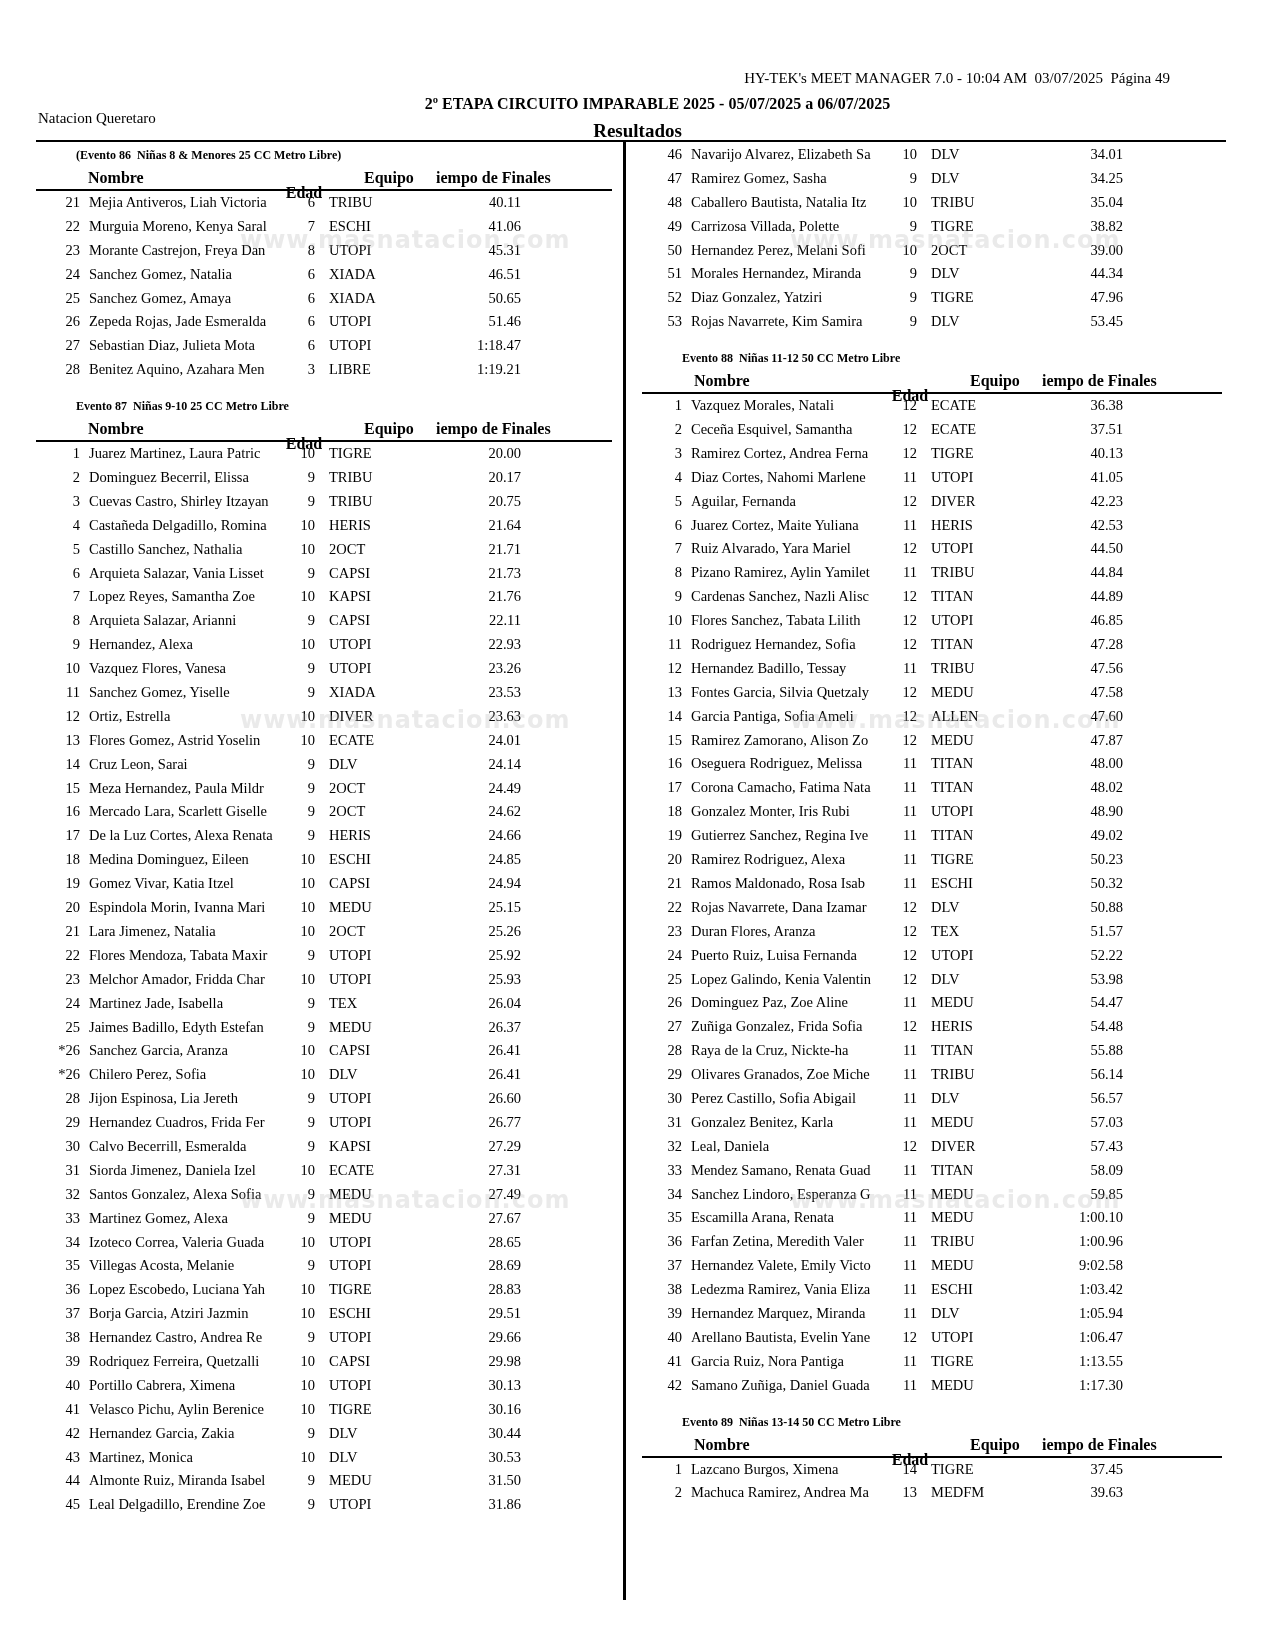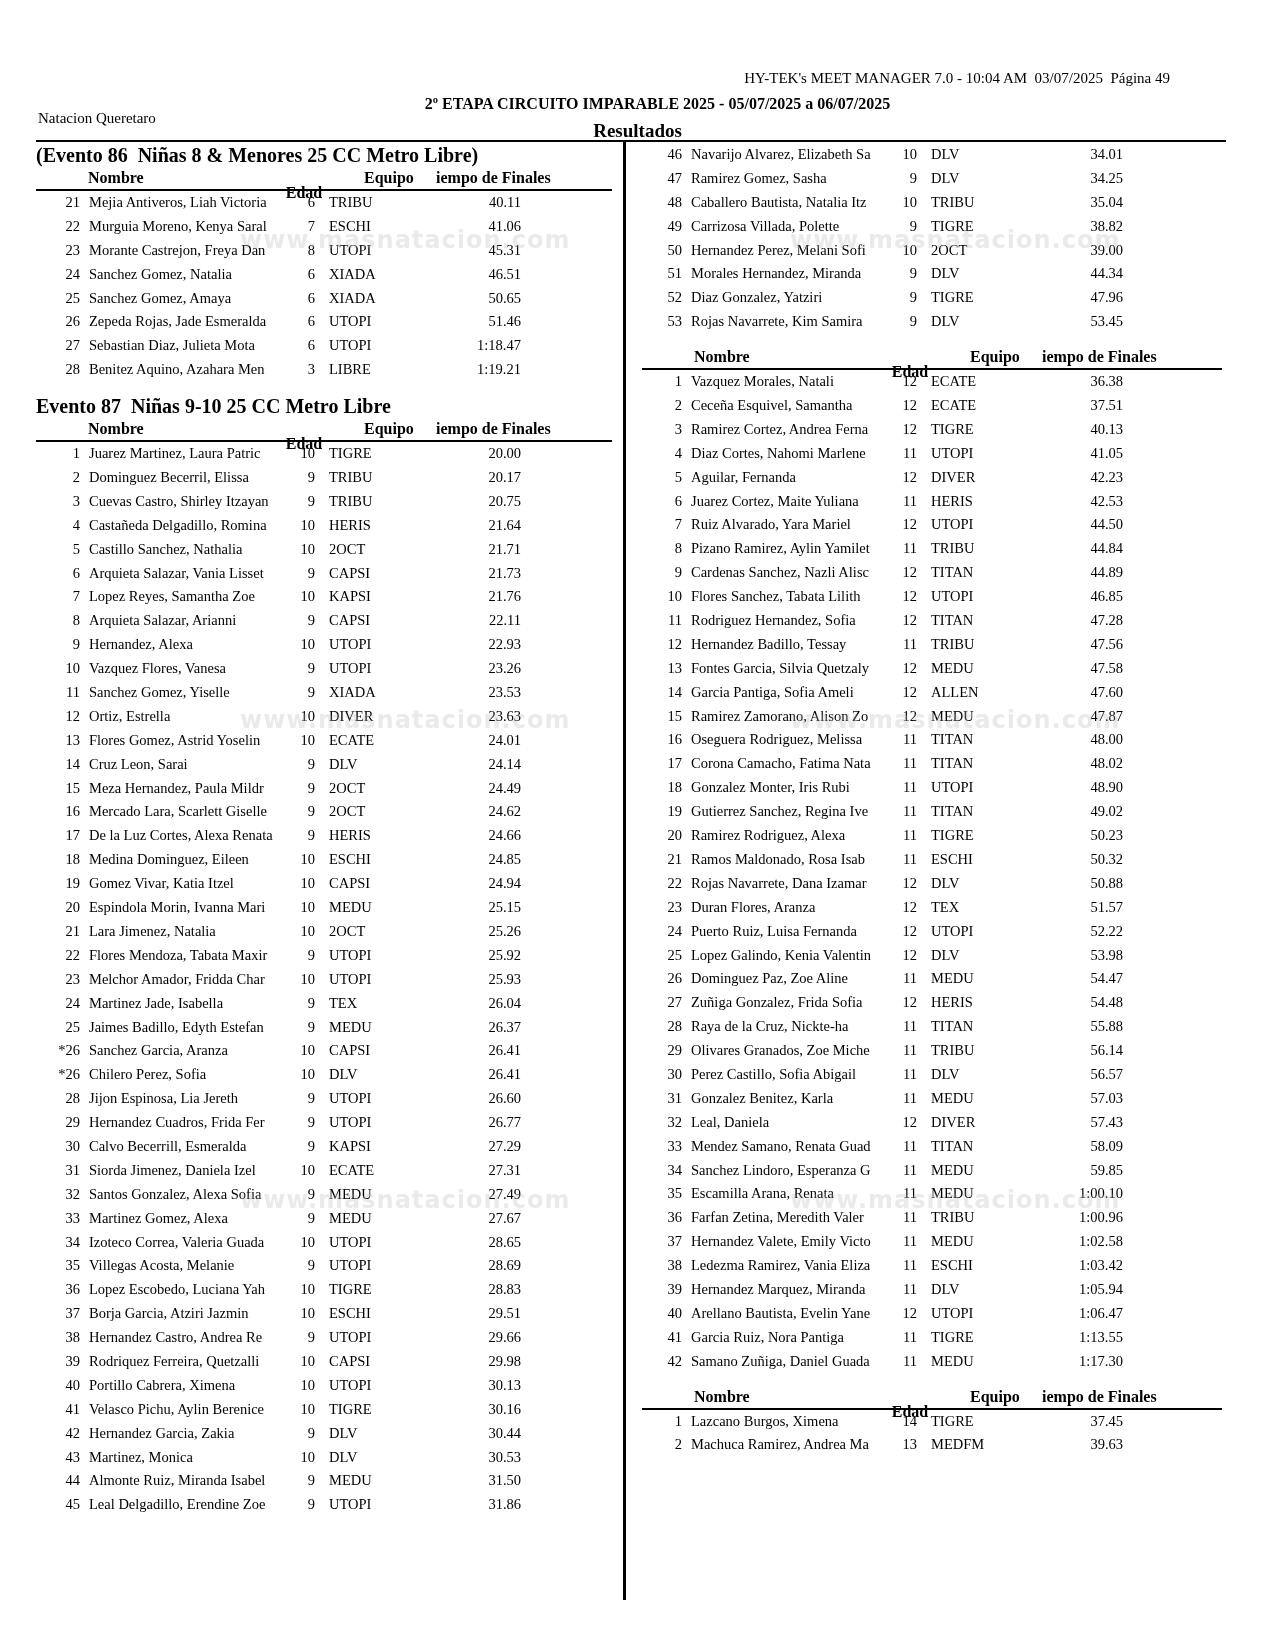--- a/index.html
+++ b/index.html
@@ -9,21 +9,21 @@
   .hdr-right { position: absolute; right: 105px; top: 70px; font-size: 15px; white-space: pre; }
   .title { position: absolute; left: 0; width: 1275px; top: 95px; text-align: center; font-size: 16px; font-weight: bold; padding-left: 20px; }
   .subtitle { position: absolute; left: 0; width: 1275px; top: 120px; text-align: center; font-size: 19px; font-weight: bold; }
   .top-rule { position: absolute; left: 36px; width: 1190px; top: 140px; height: 2px; background: #000; }
   .v-divider { position: absolute; left: 623px; top: 140px; width: 3px; height: 1460px; background: #000; }
 
   .col { position: absolute; }
   .col-left { left: 36px; top: 143px; width: 576px; }
   .col-right { left: 642px; top: 143px; width: 580px; }
 
-  .event-title { font-size: 20px; font-weight: bold; height: 24px; line-height: 24px; white-space: pre; }
+  .event-title { font-size: 12px; font-weight: bold; height: 24px; line-height: 24px; white-space: pre; margin-left: 40px; }
   .event-gap { height: 12px; }
   .col-head { display: flex; font-size: 16px; font-weight: bold; height: 22px; line-height: 22px; border-bottom: 2px solid #000; }
   .col-head .h-nombre { width: 196px; padding-left: 52px; }
   .col-head .h-edad { width: 40px; text-align: center; margin-top: 15px; }
   .col-head .h-equipo { width: 60px; margin-left: 40px; }
   .col-head .h-tiempo { width: 150px; padding-left: 12px; }
 
   .row { display: flex; height: 23.9px; line-height: 23.9px; font-size: 14.5px; white-space: nowrap; }
   .c-place { width: 44px; text-align: right; }
   .c-name { width: 198px; margin-left: 9px; overflow: hidden; }
@@ -485,20 +485,21 @@
       <span class="c-time">47.96</span>
     </div>
     <div class="row">
       <span class="c-place">53</span>
       <span class="c-name">Rojas Navarrete, Kim Samira</span>
       <span class="c-age">9</span>
       <span class="c-team">DLV</span>
       <span class="c-time">53.45</span>
     </div>
     <div class="event-gap"></div>
+    <div class="event-title">Evento 88  Niñas 11-12 50 CC Metro Libre</div>
     <div class="col-head">
       <span class="h-nombre">Nombre</span>
       <span class="h-edad">Edad</span>
       <span class="h-equipo">Equipo</span>
       <span class="h-tiempo">iempo de Finales</span>
     </div>
     <div class="row">
       <span class="c-place">1</span>
       <span class="c-name">Vazquez Morales, Natali</span>
       <span class="c-age">12</span>
@@ -748,21 +749,21 @@
       <span class="c-name">Farfan Zetina, Meredith Valer</span>
       <span class="c-age">11</span>
       <span class="c-team">TRIBU</span>
       <span class="c-time">1:00.96</span>
     </div>
     <div class="row">
       <span class="c-place">37</span>
       <span class="c-name">Hernandez Valete, Emily Victo</span>
       <span class="c-age">11</span>
       <span class="c-team">MEDU</span>
-      <span class="c-time">1:02.58</span>
+      <span class="c-time">9:02.58</span>
     </div>
     <div class="row">
       <span class="c-place">38</span>
       <span class="c-name">Ledezma Ramirez, Vania Eliza</span>
       <span class="c-age">11</span>
       <span class="c-team">ESCHI</span>
       <span class="c-time">1:03.42</span>
     </div>
     <div class="row">
       <span class="c-place">39</span>
@@ -786,20 +787,21 @@
       <span class="c-time">1:13.55</span>
     </div>
     <div class="row">
       <span class="c-place">42</span>
       <span class="c-name">Samano Zuñiga, Daniel Guada</span>
       <span class="c-age">11</span>
       <span class="c-team">MEDU</span>
       <span class="c-time">1:17.30</span>
     </div>
     <div class="event-gap"></div>
+    <div class="event-title">Evento 89  Niñas 13-14 50 CC Metro Libre</div>
     <div class="col-head">
       <span class="h-nombre">Nombre</span>
       <span class="h-edad">Edad</span>
       <span class="h-equipo">Equipo</span>
       <span class="h-tiempo">iempo de Finales</span>
     </div>
     <div class="row">
       <span class="c-place">1</span>
       <span class="c-name">Lazcano Burgos, Ximena</span>
       <span class="c-age">14</span>

